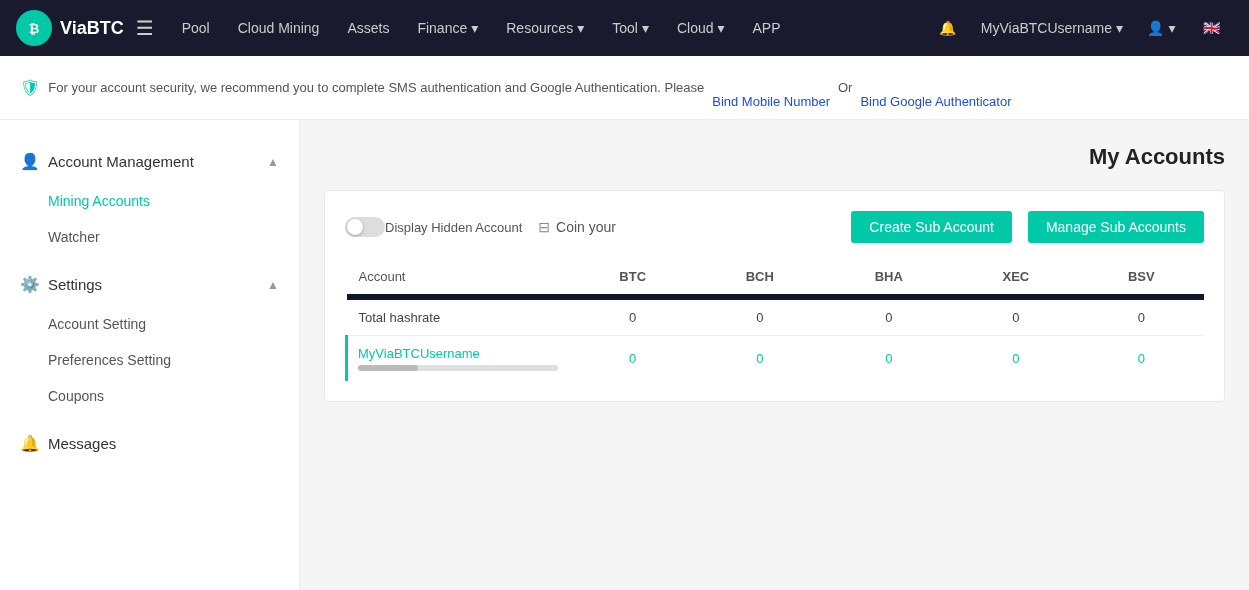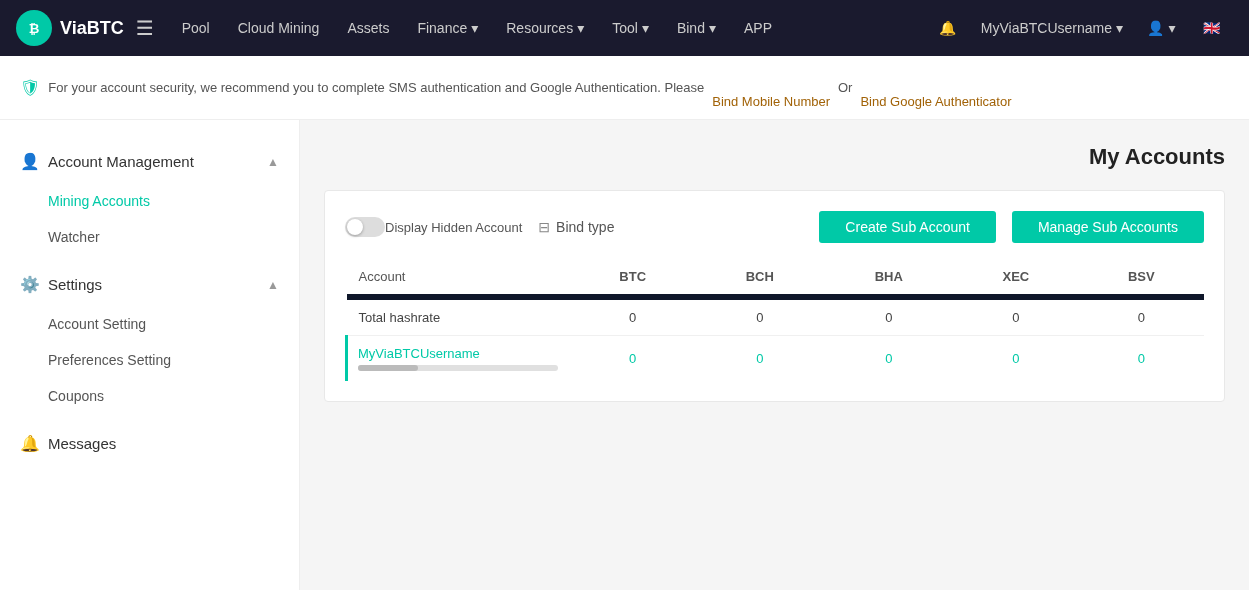--- a/index.html
+++ b/index.html
@@ -38,21 +38,21 @@
     }
 
     
     .banner {
       background: #fff; border-bottom: 1px solid #eee;
       padding: 10px 20px;
       display: flex; align-items: center; gap: 8px;
       color: #555; font-size: 13px;
     }
     .banner-icon { color: #00c9a7; font-size: 16px; }
-    .banner-link { color: #a16207; cursor: pointer; text-decoration: none; margin-top: 28px; }
+    .banner-link { color: #1d4ed8; cursor: pointer; text-decoration: none; margin-top: 28px; }
 
     
     .layout {
       display: flex; min-height: calc(100vh - 56px - 41px);
     }
 
     
     .sidebar {
       width: 300px; background: #fff; border-right: 1px solid #eee;
       padding: 20px 0; flex-shrink: 0;
@@ -104,21 +104,21 @@
       box-shadow: 0 1px 3px rgba(0,0,0,0.3);
     }
     .display-label { color: #555; font-size: 13px; }
     .coin-type-area {
       display: flex; align-items: center; gap: 6px; cursor: pointer; color: #555;
     }
     .filter-icon { color: #888; font-size: 14px; }
     .toolbar-spacer { flex: 1; }
     .btn-teal {
       background: #00c9a7; color: #fff; border: none; border-radius: 3px;
-      padding: 8px 26px; cursor: pointer; font-size: 14px; font-weight: 500;
+      padding: 8px 18px; cursor: pointer; font-size: 14px; font-weight: 500;
     }
 
     
     .accounts-table { width: 100%; border-collapse: collapse; margin-top: 8px; }
     .accounts-table th {
       text-align: left; padding: 10px 12px; color: #555; font-weight: 500;
       border-bottom: 6px solid #0f172a; font-size: 13px;
     }
     .accounts-table td {
       padding: 10px 12px; border-bottom: 1px solid #f0f0f0; font-size: 13px; color: #444;
@@ -165,21 +165,21 @@
   </div>
   <div class="nav-item">
     <span>Resources</span>
     <span>▾</span>
   </div>
   <div class="nav-item">
     <span>Tool</span>
     <span>▾</span>
   </div>
   <div class="nav-item">
-    <span>Bind</span>
+    <span>Cloud</span>
     <span>▾</span>
   </div>
   <div class="nav-item">
     <span>APP</span>
   </div>
 
   <div class="nav-spacer"></div>
 
   <div class="nav-right">
     <div class="nav-item">
@@ -265,21 +265,21 @@
       <div class="toolbar">
         <div class="display-hidden-toggle">
           <div class="toggle-track">
             <div class="toggle-thumb"></div>
           </div>
           <span class="display-label">Display Hidden Account</span>
         </div>
 
         <div class="coin-type-area">
           <span class="filter-icon">⊟</span>
-          <span>Bind type</span>
+          <span>Coin your</span>
         </div>
 
         <div class="toolbar-spacer"></div>
 
         <button class="btn-teal">Create Sub Account</button>
         <button class="btn-teal">Manage Sub Accounts</button>
       </div>
 
       <table class="accounts-table">
         <thead>

